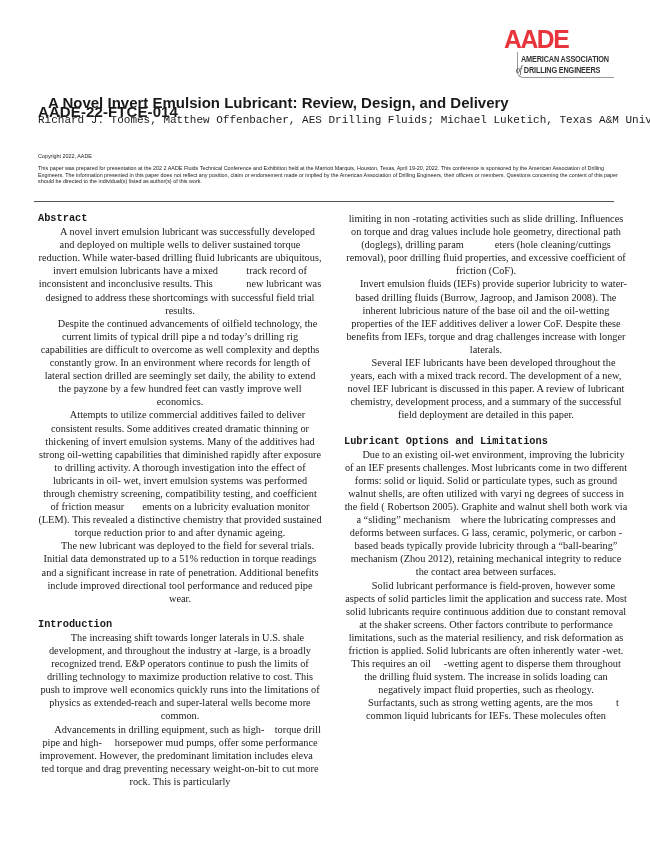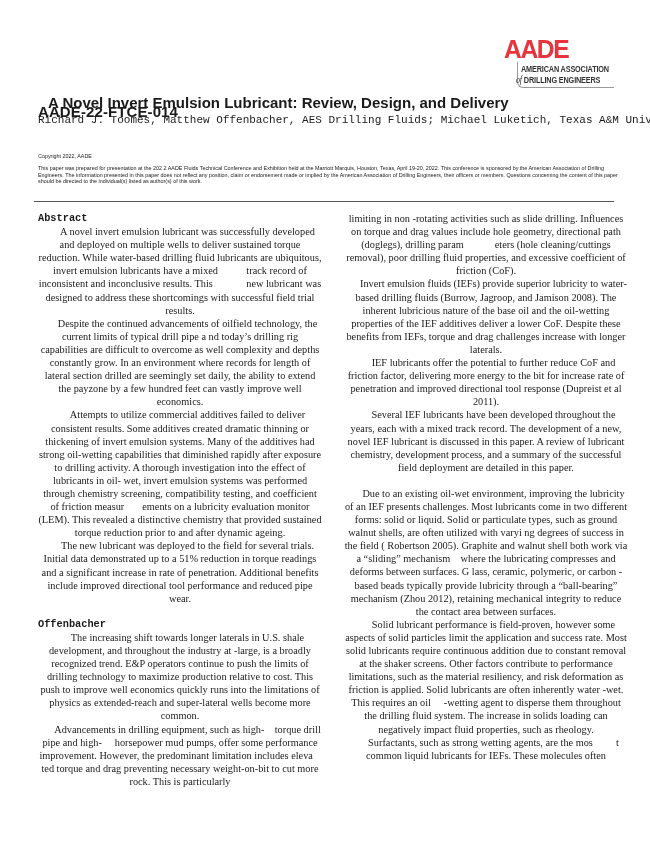--- a/index.html
+++ b/index.html
@@ -1,18 +1,18 @@
 <!DOCTYPE html>
 <html><head>
 <meta charset="utf-8">
 <style>
   html, body { margin: 0; padding: 0; background: #ffffff; }
   body { width: 650px; height: 841px; position: relative; overflow: hidden; color: #1a1a1a; }
   .paper-id { position: absolute; left: 38px; top: 57px; font-family: "Liberation Sans", sans-serif; font-weight: bold; font-size: 15px; letter-spacing: 0.1px; margin-top: 46px; }
-  .logo { position: absolute; left: 504px; top: 36px; width: 110px; height: 54px; }
+  .logo { position: absolute; left: 504px; top: 26px; width: 110px; height: 54px; }
   .logo-aade { position: absolute; left: 0; top: 0; font-family: "Liberation Sans", sans-serif; font-weight: bold; font-size: 26px; color: #e8343c; letter-spacing: -1.5px; line-height: 26px; transform: scaleX(0.95); transform-origin: left; }
   .logo-line1 { position: absolute; left: 17px; top: 28px; font-family: "Liberation Sans", sans-serif; font-weight: bold; font-size: 8.6px; color: #333; letter-spacing: -0.2px; white-space: nowrap; transform: scaleX(0.85); transform-origin: left; }
   .logo-line2 { position: absolute; left: 12px; top: 39px; font-family: "Liberation Sans", sans-serif; font-weight: bold; font-size: 8.6px; color: #333; letter-spacing: -0.2px; white-space: nowrap; transform: scaleX(0.85); transform-origin: left; }
   .logo-line2 .of { font-family: "Liberation Serif", serif; font-style: italic; font-weight: normal; font-size: 9.5px; }
   .logo-bracket { position: absolute; left: 13px; top: 26px; width: 96px; height: 25px; border-left: 1.5px solid #9a9a9a; border-bottom: 1.5px solid #9a9a9a; border-bottom-left-radius: 6px; }
   .title { position: absolute; left: 38px; top: 94px; font-family: "Liberation Sans", sans-serif; font-weight: bold; font-size: 15px; white-space: nowrap; margin-left: 10px; }
   .authors { position: absolute; left: 38px; top: 114px; font-family: Liberation Mono, monospace; font-size: 11px; white-space: nowrap; }
   .copyright { position: absolute; left: 38px; top: 153px; font-family: "Liberation Sans", sans-serif; font-size: 5.4px; }
   .disclaimer { position: absolute; left: 38px; top: 165px; width: 585px; font-family: "Liberation Sans", sans-serif; font-size: 5.4px; line-height: 6.6px; }
   .rule { position: absolute; left: 34px; top: 201px; width: 580px; height: 0; border-top: 1px solid #555; }
@@ -42,27 +42,27 @@
 <div class="disclaimer">This paper was prepared for presentation at the 202 2 AADE Fluids Technical Conference and Exhibition held at the  Marriott Marquis, Houston, Texas, April 19-20, 2022.  This conference is sponsored by the American Association of Drilling Engineers.  The information presented in this paper does not reflect any position, claim or endorsement made or implied by the American Association of Drilling Engineers, their officers or members.  Questions concerning the content of this paper should be directed to the individual(s) listed as author(s) of this work.</div>
 <div class="rule"></div>
 
 <div class="col left">
   <h2>Abstract</h2>
   <p>A novel invert emulsion lubricant was successfully developed and deployed on multiple wells to deliver sustained torque reduction. While water-based drilling fluid lubricants are ubiquitous, invert emulsion lubricants have a mixed &nbsp;&nbsp;&nbsp;&nbsp;&nbsp;&nbsp;&nbsp;&nbsp;&nbsp; track record of inconsistent and inconclusive results. This &nbsp;&nbsp;&nbsp;&nbsp;&nbsp;&nbsp;&nbsp;&nbsp;&nbsp;&nbsp;&nbsp; new lubricant was designed to address these shortcomings with successful field trial results.</p>
   <p>Despite the continued advancements of oilfield technology, the current limits of typical drill pipe a nd today’s drilling rig capabilities are difficult to overcome as well complexity and depths constantly grow. In an environment where records for length of lateral section drilled are seemingly set daily, the ability to extend the payzone by a few hundred feet can vastly improve well economics.</p>
   <p>Attempts to utilize commercial additives failed to deliver consistent results. Some additives created dramatic thinning or thickening of invert emulsion systems. Many of the additives had strong oil-wetting capabilities that diminished rapidly after exposure to drilling activity. A thorough investigation into the effect of lubricants in oil- wet, invert emulsion systems was performed through chemistry screening, compatibility testing, and coefficient of friction measur &nbsp;&nbsp;&nbsp;&nbsp;&nbsp; ements on a lubricity evaluation monitor (LEM). This revealed a distinctive chemistry that provided sustained torque reduction prior to and after dynamic ageing.</p>
   <p>The new lubricant was deployed to the field for several trials. Initial data demonstrated up to a 51% reduction in torque readings and a significant increase in rate of penetration. Additional benefits include improved directional tool performance and reduced pipe wear.</p>
   <div class="gap"></div>
-  <h2>Offenbacher</h2>
+  <h2>Introduction</h2>
   <p>The increasing shift towards longer laterals in U.S. shale development, and throughout the industry at -large, is a broadly recognized trend. E&amp;P operators continue to push the limits of drilling technology to maximize production relative to cost. This push to improve well economics quickly runs into the limitations of physics as extended-reach and super-lateral wells become more common.</p>
   <p>Advancements in drilling equipment, such as high- &nbsp;&nbsp; torque drill pipe and high- &nbsp;&nbsp;&nbsp; horsepower mud pumps, offer some performance improvement.  However, the predominant limitation includes eleva &nbsp;&nbsp; ted torque and drag preventing necessary weight-on-bit to cut more rock. This is particularly</p>
 </div>
 
 <div class="col right">
   <p class="cont">limiting in non -rotating activities such as slide drilling. Influences on torque and  drag values include hole geometry, directional path (doglegs), drilling param &nbsp;&nbsp;&nbsp;&nbsp;&nbsp;&nbsp;&nbsp;&nbsp;&nbsp;&nbsp; eters (hole cleaning/cuttings removal), poor drilling fluid properties, and excessive coefficient of friction (CoF).</p>
   <p>Invert emulsion fluids (IEFs) provide superior lubricity to water-based drilling fluids (Burrow, Jagroop, and Jamison 2008). The inherent lubricious nature of the base oil and the oil-wetting properties of the  IEF additives deliver a lower CoF. Despite these benefits from IEFs, torque and drag challenges increase with longer laterals.</p>
-  <p>IEF lubricants offer the potential to further reduce CoF and friction factor, delivering more energy to the bit for increase rate of penetration and improved directional tool response (Dupreist et al 2011).</p>
   <p>Several IEF lubricants have been developed throughout the years, each with a mixed track record. The development of a new, novel IEF lubricant is discussed in this paper. A review of lubricant chemistry, development  process, and a summary of the successful field deployment are detailed in this paper.</p>
   <div class="gap"></div>
+  <h2>Lubricant Options and Limitations</h2>
   <p>Due to an existing  oil-wet environment, improving the lubricity of an IEF presents challenges. Most lubricants come in two different forms: solid or liquid. Solid or particulate types, such as ground walnut shells,  are often utilized with varyi ng degrees of success in the field ( Robertson 2005). Graphite and walnut shell both work via a “sliding” mechanism &nbsp;&nbsp; where the lubricating compresses and deforms between surfaces. G lass, ceramic, polymeric, or carbon -based beads typically provide lubricity through  a “ball-bearing” mechanism (Zhou  2012), retaining mechanical integrity to reduce the contact area between surfaces.</p>
   <p>Solid lubricant performance is field-proven, however some aspects of solid particles limit the application and success rate. Most solid lubricants require continuous addition due to constant removal at the shaker screens. Other factors contribute to performance limitations, such as the material resiliency, and risk deformation as friction is applied. Solid lubricants are often inherently water -wet. This requires an oil &nbsp;&nbsp;&nbsp; -wetting agent to disperse them throughout the drilling fluid system. The increase in solids loading can negatively impact fluid properties, such as rheology.</p>
   <p>Surfactants, such as strong wetting agents, are the mos &nbsp;&nbsp;&nbsp;&nbsp;&nbsp;&nbsp;&nbsp; t common liquid lubricants for IEFs. These molecules often</p>
 </div>
 
 </body></html>

